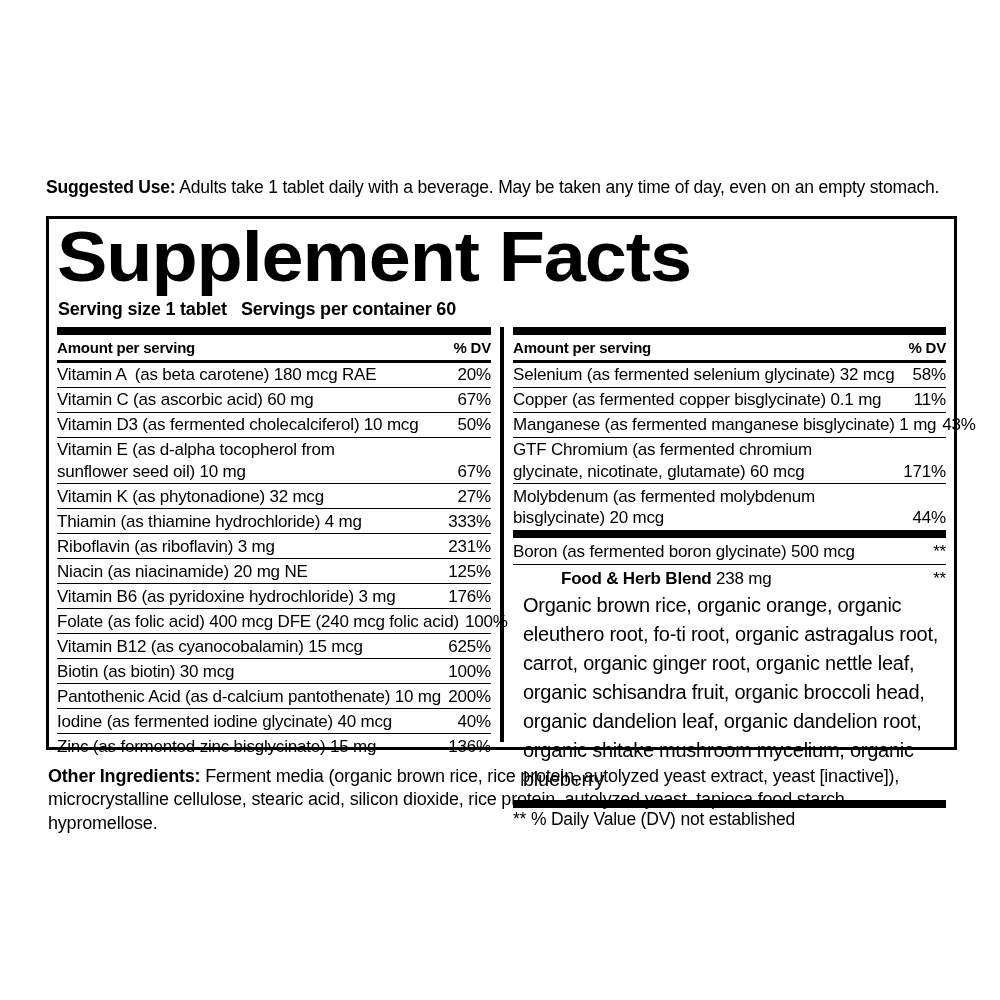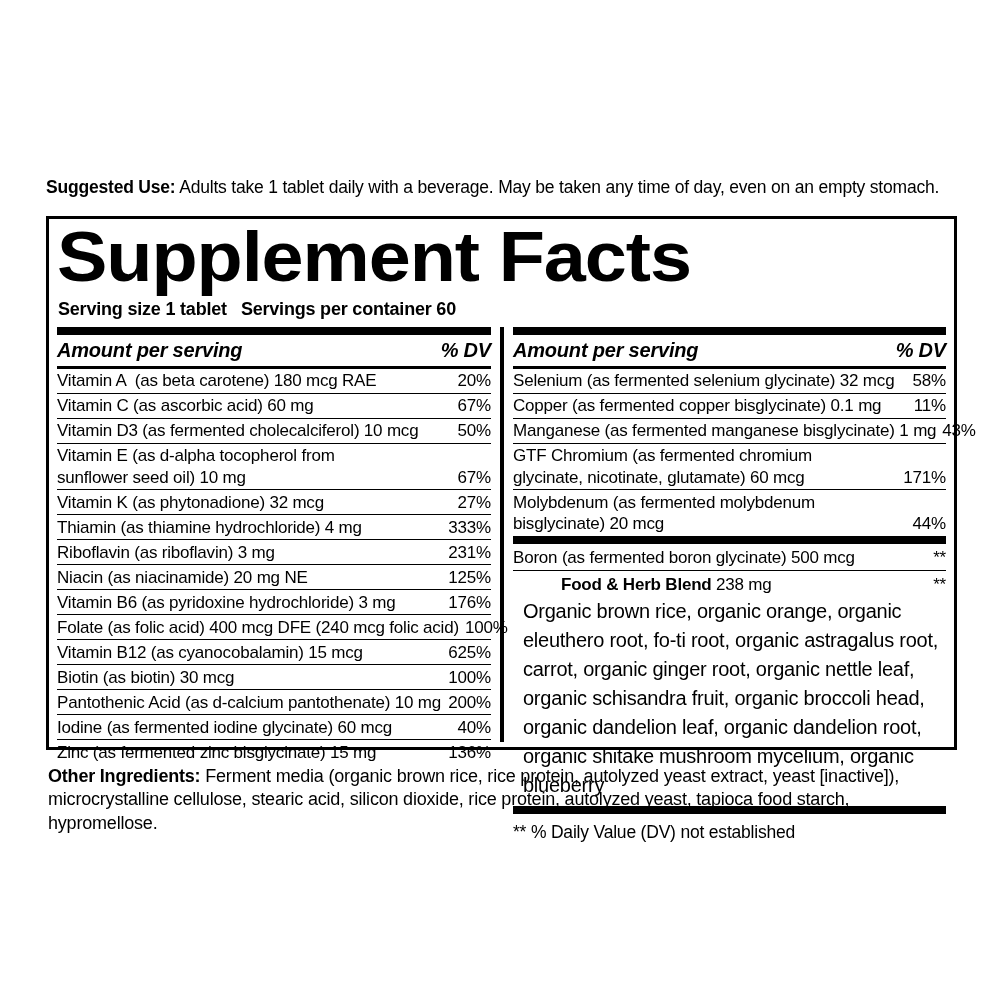--- a/index.html
+++ b/index.html
@@ -39,22 +39,22 @@
 
   .columns { display: flex; flex: 1; align-items: stretch; min-height: 0; }
   .col { display: flex; flex-direction: column; }
   .col-left { width: 434px; flex: none; }
   .vdivider { width: 4px; background: #000; margin: 0 9px; flex: none; }
   .col-right { flex: 1; min-width: 0; }
 
   .bar { height: 8px; background: #000; flex: none; }
   .col-header {
     display: flex; justify-content: space-between; align-items: baseline;
-    font-weight: bold; font-size: 20px; letter-spacing: -0.2px;
-    padding: 4px 0; border-bottom: 3px solid #000; font-style: italic;
+    font-weight: bold; font-size: 15px; letter-spacing: -0.2px;
+    padding: 4px 0; border-bottom: 3px solid #000;
   }
 
   .row {
     display: flex; justify-content: space-between; align-items: flex-end;
     font-size: 17px; line-height: 21.5px; letter-spacing: -0.2px;
     padding: 1.5px 0 1px; border-bottom: 1.5px solid #000;
   }
   .rows .row:last-child { border-bottom: none; }
   .row .name { white-space: pre; }
   .row .dv { margin-left: 6px; flex: none; }
@@ -63,21 +63,21 @@
 
   .blend-header {
     display: flex; justify-content: space-between; align-items: flex-start;
     font-size: 17px; letter-spacing: -0.2px; line-height: 22px; padding: 3px 0 0;
   }
   .blend-title { font-weight: bold; margin-left: 48px; }
   .blend-ingredients {
     font-size: 20px; line-height: 29px; letter-spacing: -0.25px;
     margin: 0; padding: 1px 0 6px 10px;
   }
-  .footnote { font-size: 17.5px; letter-spacing: -0.2px; padding-top: 8px; }
+  .footnote { font-size: 17.5px; letter-spacing: -0.2px; padding-top: 1px; }
 
   .other { font-size: 18px; line-height: 23.5px; letter-spacing: -0.2px; margin: 15px 0 0 2px; }
 </style>
 </head>
 <body>
 
 <div class="page">
 
   <p class="suggested"><b>Suggested Use:</b>
     <span>Adults take 1 tablet daily with a beverage. May be taken any time of day, even on an empty stomach.</span></p>
@@ -146,21 +146,21 @@
             </div>
             <div class="row">
               <span class="name">Biotin (as biotin) 30 mcg</span>
               <span class="dv">100%</span>
             </div>
             <div class="row">
               <span class="name">Pantothenic Acid (as d-calcium pantothenate) 10 mg</span>
               <span class="dv">200%</span>
             </div>
             <div class="row">
-              <span class="name">Iodine (as fermented iodine glycinate) 60 mcg</span>
+              <span class="name">Iodine (as fermented iodine glycinate) 40 mcg</span>
               <span class="dv">40%</span>
             </div>
             <div class="row">
               <span class="name">Zinc (as fermented zinc bisglycinate) 15 mg</span>
               <span class="dv">136%</span>
             </div>
           </div>
       </div>
 
       <div class="vdivider"></div>

